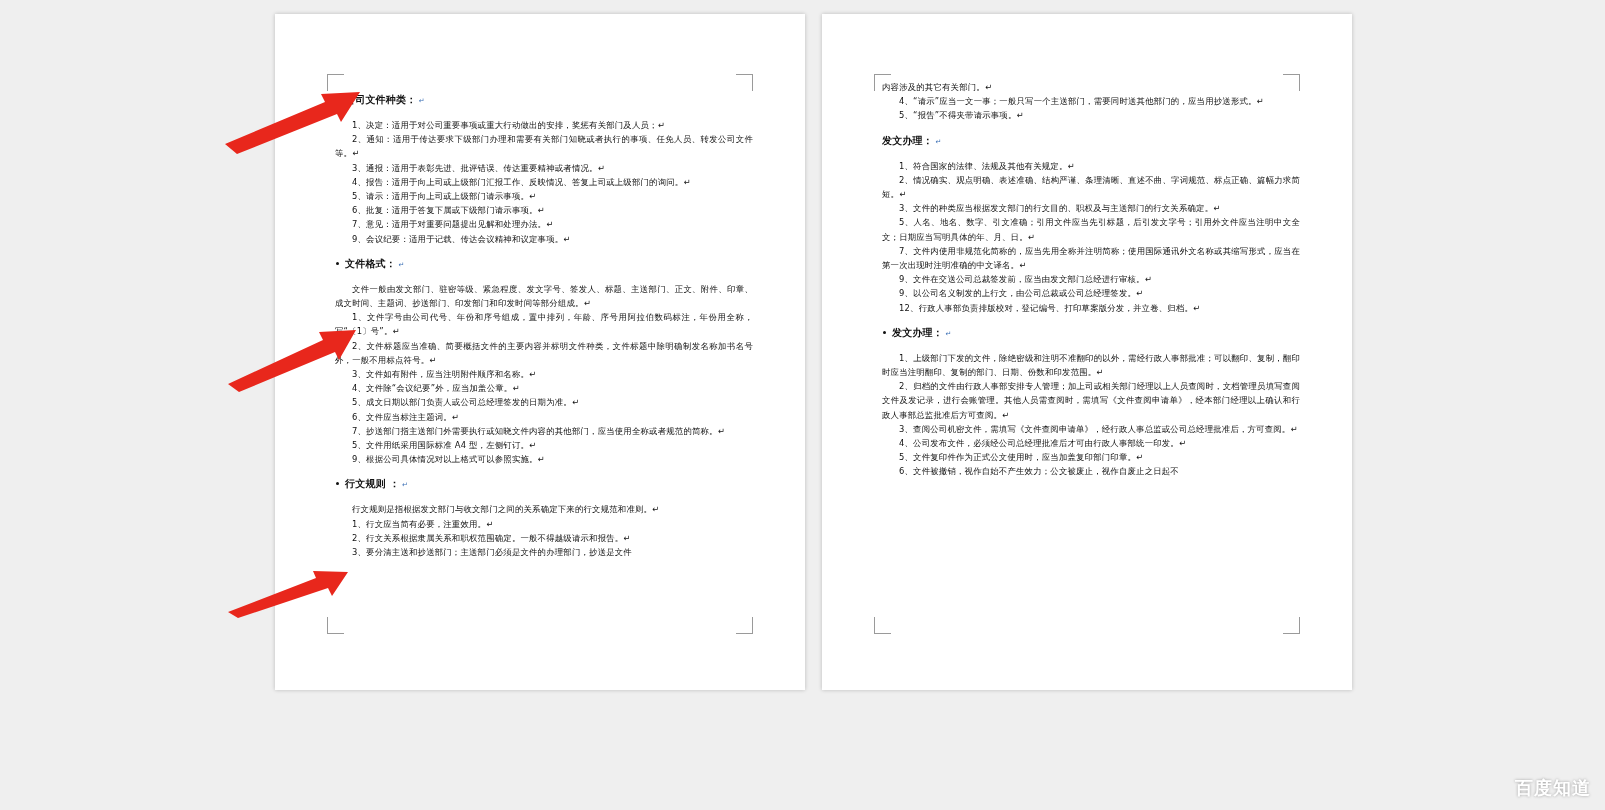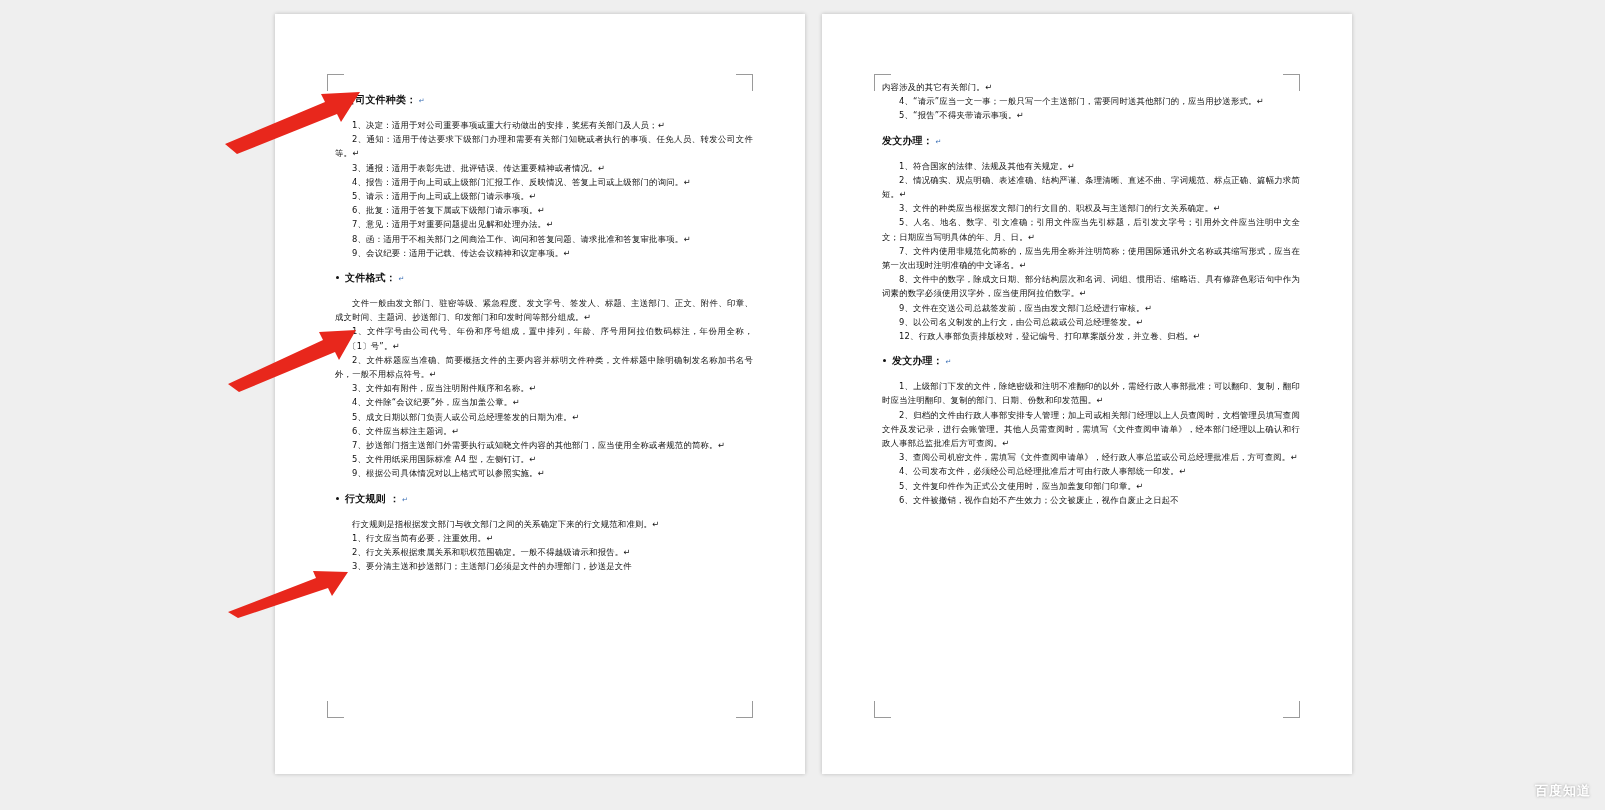--- a/index.html
+++ b/index.html
@@ -16,21 +16,21 @@
   }
   .workspace {
     position: absolute;
     inset: 0;
     background: #efefef;
   }
   .page {
     position: absolute;
     top: 14px;
     width: 530px;
-    height: 760px;
+    height: 676px;
     background: #ffffff;
     box-shadow: 0 0 4px rgba(0,0,0,0.22);
   }
   #page-left { left: 275px; }
   #page-right { left: 822px; }
 
   
   .crop {
     position: absolute;
     width: 16px;
@@ -87,21 +87,21 @@
   .gap.sm { height: 6px; }
 
   
   .arrow { position: absolute; pointer-events: none; }
 
   .watermark {
     position: absolute;
     right: 14px;
     bottom: 10px;
     color: #ffffff;
-    font-size: 13px;
+    font-size: 18px;
     font-weight: bold;
     letter-spacing: 1px;
     text-shadow: 0 0 3px rgba(0,0,0,0.35);
   }
 </style>
 </head>
 <body>
 
 <div class="workspace">
 
@@ -113,21 +113,20 @@
     <div class="content" id="content-left">
         <h3 class="head bullet"><span>公司文件种类：</span><span class="pmark"> ↵</span></h3>
         <div class="gap sm"></div>
         <p class="body">1、决定：适用于对公司重要事项或重大行动做出的安排，奖惩有关部门及人员；↵</p>
         <p class="body">2、通知：适用于传达要求下级部门办理和需要有关部门知晓或者执行的事项、任免人员、转发公司文件等。↵</p>
         <p class="body">3、通报：适用于表彰先进、批评错误、传达重要精神或者情况。↵</p>
         <p class="body">4、报告：适用于向上司或上级部门汇报工作、反映情况、答复上司或上级部门的询问。↵</p>
         <p class="body">5、请示：适用于向上司或上级部门请示事项。↵</p>
         <p class="body">6、批复：适用于答复下属或下级部门请示事项。↵</p>
         <p class="body">7、意见：适用于对重要问题提出见解和处理办法。↵</p>
-        <p class="body">8、函：适用于不相关部门之间商洽工作、询问和答复问题、请求批准和答复审批事项。↵</p>
         <p class="body">9、会议纪要：适用于记载、传达会议精神和议定事项。↵</p>
         <div class="gap"></div>
         <h3 class="head bullet"><span>文件格式：</span><span class="pmark"> ↵</span></h3>
         <div class="gap sm"></div>
         <p class="body">文件一般由发文部门、驻密等级、紧急程度、发文字号、签发人、标题、主送部门、正文、附件、印章、成文时间、主题词、抄送部门、印发部门和印发时间等部分组成。↵</p>
         <p class="body">1、文件字号由公司代号、年份和序号组成，置中排列，年龄、序号用阿拉伯数码标注，年份用全称，写“〔1〕号”。↵</p>
         <p class="body">2、文件标题应当准确、简要概括文件的主要内容并标明文件种类，文件标题中除明确制发名称加书名号外，一般不用标点符号。↵</p>
         <p class="body">3、文件如有附件，应当注明附件顺序和名称。↵</p>
         <p class="body">4、文件除“会议纪要”外，应当加盖公章。↵</p>
         <p class="body">5、成文日期以部门负责人或公司总经理签发的日期为准。↵</p>
@@ -155,21 +154,20 @@
         <p class="body">4、“请示”应当一文一事；一般只写一个主送部门，需要同时送其他部门的，应当用抄送形式。↵</p>
         <p class="body">5、“报告”不得夹带请示事项。↵</p>
         <div class="gap"></div>
         <h3 class="head plain"><span>发文办理：</span><span class="pmark"> ↵</span></h3>
         <div class="gap sm"></div>
         <p class="body">1、符合国家的法律、法规及其他有关规定。↵</p>
         <p class="body">2、情况确实、观点明确、表述准确、结构严谨、条理清晰、直述不曲、字词规范、标点正确、篇幅力求简短。↵</p>
         <p class="body">3、文件的种类应当根据发文部门的行文目的、职权及与主送部门的行文关系确定。↵</p>
         <p class="body">5、人名、地名、数字、引文准确；引用文件应当先引标题，后引发文字号；引用外文件应当注明中文全文；日期应当写明具体的年、月、日。↵</p>
         <p class="body">7、文件内使用非规范化简称的，应当先用全称并注明简称；使用国际通讯外文名称或其缩写形式，应当在第一次出现时注明准确的中文译名。↵</p>
-        <p class="body">8、文件中的数字，除成文日期、部分结构层次和名词、词组、惯用语、缩略语、具有修辞色彩语句中作为词素的数字必须使用汉字外，应当使用阿拉伯数字。↵</p>
         <p class="body">9、文件在交送公司总裁签发前，应当由发文部门总经进行审核。↵</p>
         <p class="body">9、以公司名义制发的上行文，由公司总裁或公司总经理签发。↵</p>
         <p class="body">12、行政人事部负责排版校对，登记编号、打印草案版分发，并立卷、归档。↵</p>
         <div class="gap"></div>
         <h3 class="head bullet"><span>发文办理：</span><span class="pmark"> ↵</span></h3>
         <div class="gap sm"></div>
         <p class="body">1、上级部门下发的文件，除绝密级和注明不准翻印的以外，需经行政人事部批准；可以翻印、复制，翻印时应当注明翻印、复制的部门、日期、份数和印发范围。↵</p>
         <p class="body">2、归档的文件由行政人事部安排专人管理；加上司或相关部门经理以上人员查阅时，文档管理员填写查阅文件及发记录，进行会账管理。其他人员需查阅时，需填写《文件查阅申请单》，经本部门经理以上确认和行政人事部总监批准后方可查阅。↵</p>
         <p class="body">3、查阅公司机密文件，需填写《文件查阅申请单》，经行政人事总监或公司总经理批准后，方可查阅。↵</p>
         <p class="body">4、公司发布文件，必须经公司总经理批准后才可由行政人事部统一印发。↵</p>

